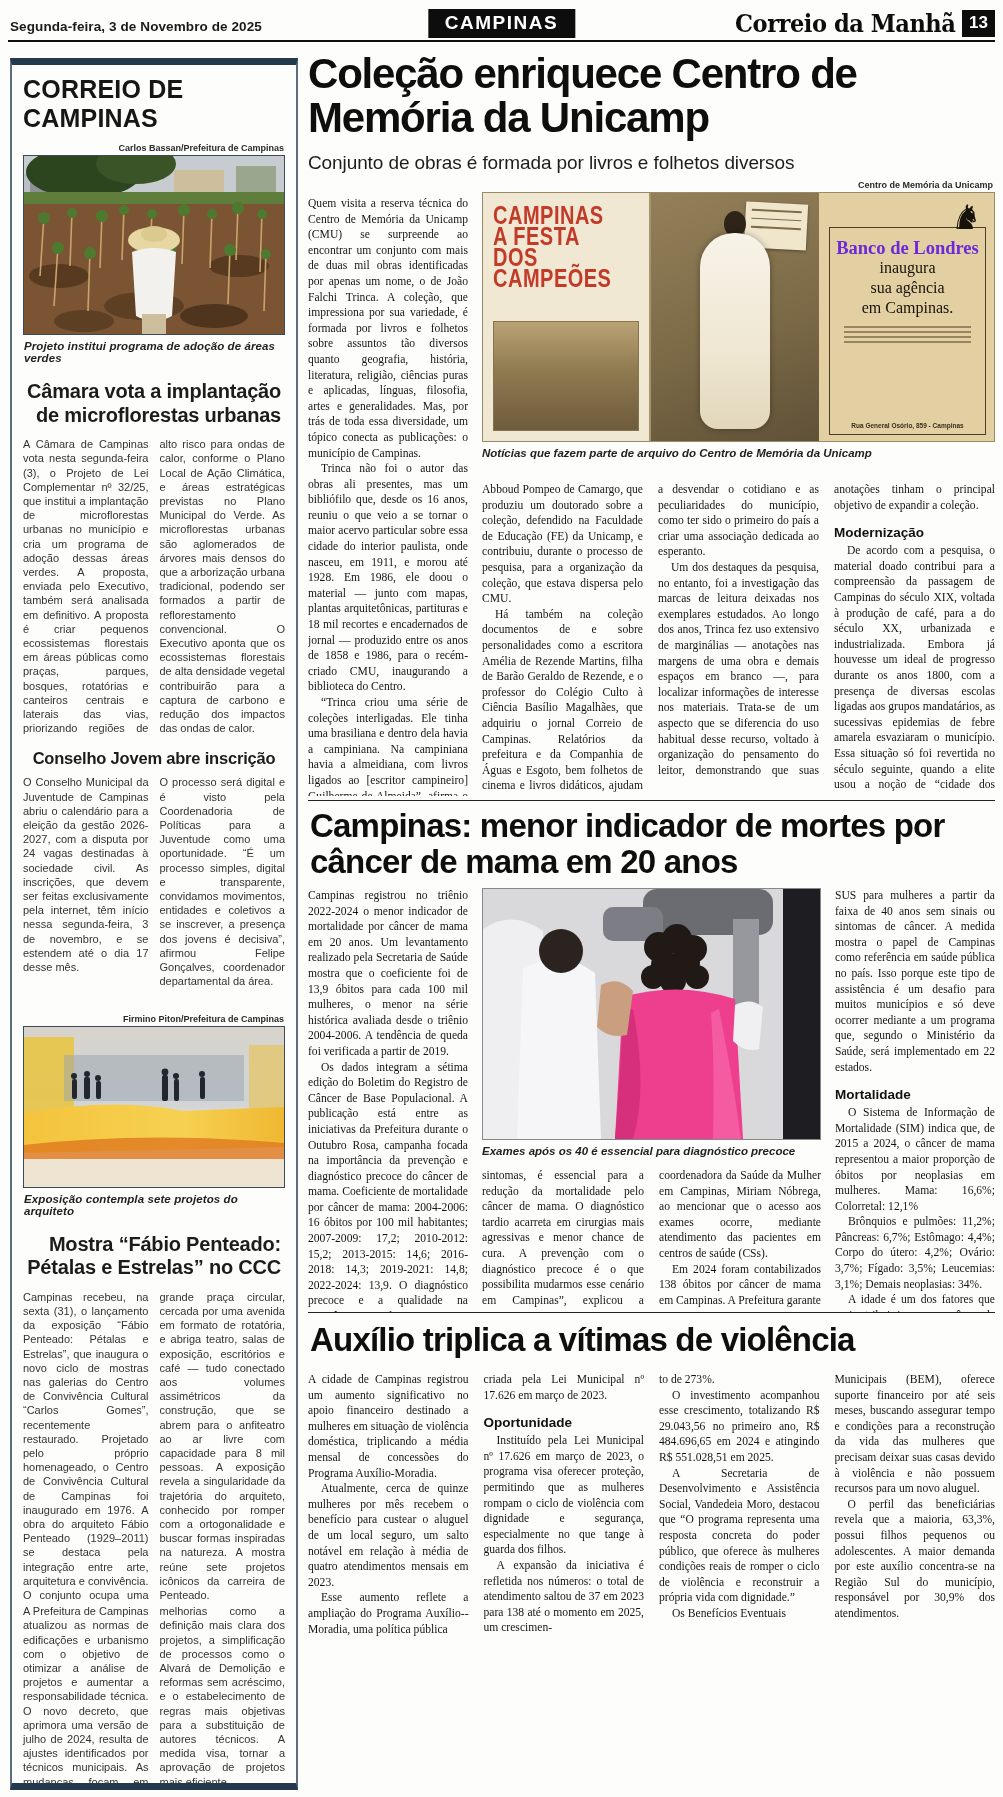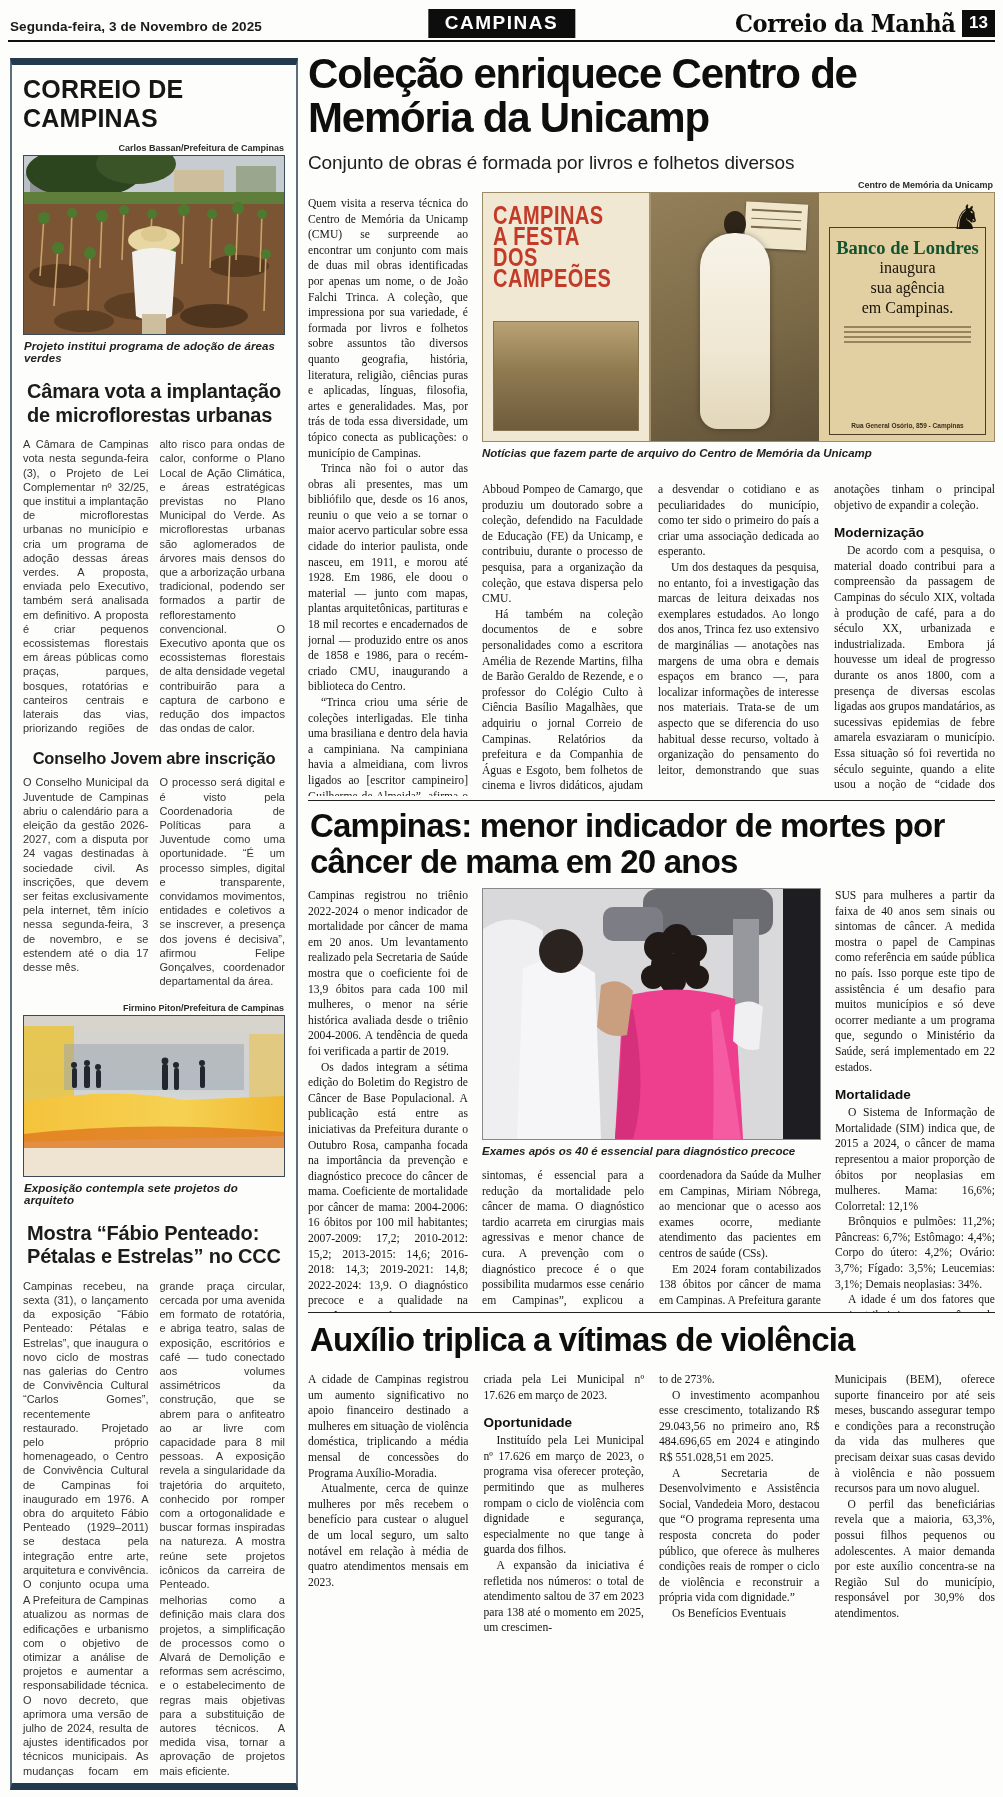--- a/index.html
+++ b/index.html
@@ -25,21 +25,21 @@
   .leftcol { position:absolute; left:10px; top:58px; width:288px; height:1732px;
          border-left:2px solid #5d6e7e; border-right:2px solid #5d6e7e;
          border-top:7px solid #24384e; border-bottom:7px solid #24384e;
          padding:8px 11px 6px; overflow:hidden; background:#fdfdfb; }
   .lc-title { font-size:25px; font-weight:800; text-align:left; letter-spacing:0.2px;
          color:#161616; margin:2px 0 10px; }
   .credit { font-size:9px; font-weight:700; color:#2b2b2b; text-align:right; margin:2px 1px 2px; }
   .photo-frame { border:1px solid #3c4a58; line-height:0; }
   .caption { font-size:11.5px; font-weight:700; font-style:italic; color:#222;
          margin:5px 1px 0; letter-spacing:0.1px; }
-  .lc-h2 { font-size:20px; font-weight:600; color:#1c1c1c; text-align:left;
+  .lc-h2 { font-size:20px; font-weight:600; color:#1c1c1c; text-align:right;
          line-height:1.18; margin:16px 4px 10px; letter-spacing:-0.2px; }
   .lc-h3 { font-size:16.5px; font-weight:700; color:#1c1c1c; text-align:center;
          margin:12px 0 7px; letter-spacing:-0.2px; }
   .cols2 { column-count:2; column-gap:11px; }
   .lc-body p { font-size:11px; line-height:14.2px; text-align:justify; color:#333;
          hyphens:auto; -webkit-hyphens:auto; margin-bottom:4px; }
 
   
   .mainarea { position:absolute; left:308px; top:0; width:687px; height:1797px; }
   .main-h1 { position:absolute; top:52px; left:0; width:100%;
@@ -62,21 +62,21 @@
   
   .clip-left { position:absolute; left:0; top:0; width:168px; height:250px; background:#f0e8d2; border-right:2px solid #a8946a; padding:10px 10px; }
   .clip-red { color:#c23a28; font-weight:800; font-size:20px; line-height:1.05; letter-spacing:0.5px;
          transform:scaleY(1.25); transform-origin:top left; }
   .clip-photo { position:absolute; left:10px; bottom:12px; width:146px; height:110px;
          background:linear-gradient(180deg,#b9a274 0%,#8f7a50 45%,#6e5c3c 100%); border:1px solid #86744e; }
   .clip-mid { position:absolute; left:168px; top:0; width:168px; height:250px;
          background:linear-gradient(160deg,#93805a 0%,#7c6a47 55%,#5f5138 100%); }
   .clip-right { position:absolute; left:336px; top:0; width:177px; height:250px; background:#e2d0a2; padding:34px 10px 8px; }
   .ad-inner { border:1px solid #4a3c26; height:100%; padding:10px 6px 6px; text-align:center; position:relative; }
-  .ad-l1 { font-family:"Liberation Serif",serif; font-weight:700; font-size:18.5px; color:#14532d; line-height:1.1; }
+  .ad-l1 { font-family:"Liberation Serif",serif; font-weight:700; font-size:18.5px; color:#6d28d9; line-height:1.1; }
   .ad-l2 { font-family:"Liberation Serif",serif; font-weight:400; font-size:16px; color:#17120a; line-height:1.25; }
   .ad-rule-lines { margin:8px 8px 0; }
   .ad-rule-lines div { height:2px; background:#6b5b3e; margin-bottom:3px; opacity:0.65; }
   .ad-foot { position:absolute; bottom:5px; left:0; right:0; font-size:6.5px; color:#3a2f1c; font-weight:700; }
   .horse { position:absolute; top:-31px; right:4px; font-size:34px; color:#17120a; transform:scaleX(-1); }
   .dress-fig { position:absolute; left:50%; top:18px; transform:translateX(-50%); width:86px; height:220px; }
   .dress-head { position:absolute; top:0; left:50%; transform:translateX(-50%); width:22px; height:26px; border-radius:50%; background:#2e2418; }
   .dress-body { position:absolute; top:22px; left:50%; transform:translateX(-50%); width:70px; height:196px;
          background:linear-gradient(180deg,#f7f3e8 0%,#efe7d2 60%,#e2d7bb 100%);
          border-radius:34px 34px 18px 18px; box-shadow:0 0 6px rgba(0,0,0,0.35); }
@@ -179,21 +179,21 @@
     <div class="cols2 lc-body">
       <p>A Câmara de Campinas vota nesta segunda-feira (3), o Projeto de Lei Complementar nº 32/25, que institui a implantação de microflorestas urbanas no município e cria um programa de adoção dessas áreas verdes. A proposta, enviada pelo Executivo, também será analisada em definitivo. A proposta é criar pequenos ecossistemas florestais em áreas públicas como praças, parques, bosques, rotatórias e canteiros centrais e laterais das vias, priorizando regiões de alto risco para ondas de calor, conforme o Plano Local de Ação Climática, e áreas estratégicas previstas no Plano Municipal do Verde. As microflorestas urbanas são aglomerados de árvores mais densos do que a arborização urbana tradicional, podendo ser formados a partir de reflorestamento convencional. O Executivo aponta que os ecossistemas florestais de alta densidade vegetal contribuirão para a captura de carbono e redução dos impactos das ondas de calor.</p>
     </div>
 
     <h3 class="lc-h3">Conselho Jovem abre inscrição</h3>
     <div class="cols2 lc-body">
       <p>O Conselho Municipal da Juventude de Campinas abriu o calendário para a eleição da gestão 2026-2027, com a disputa por 24 vagas destinadas à sociedade civil. As inscrições, que devem ser feitas exclusivamente pela internet, têm início nessa segunda-feira, 3 de novembro, e se estendem até o dia 17 desse mês.</p>
       <p>O processo será digital e é visto pela Coordenadoria de Políticas para a Juventude como uma oportunidade. “É um processo simples, digital e transparente, convidamos movimentos, entidades e coletivos a se inscrever, a presença dos jovens é decisiva”, afirmou Felipe Gonçalves, coordenador departamental da área.</p>
     </div>
 
-    <div class="credit" style="margin-top:14px;">Firmino Piton/Prefeitura de Campinas</div>
+    <div class="credit" style="margin-top:25px;">Firmino Piton/Prefeitura de Campinas</div>
     <div class="photo-frame">
       <svg width="260" height="160" viewBox="0 0 260 160">
         <defs>
           <linearGradient id="g1" x1="0" y1="0" x2="0" y2="1">
             <stop offset="0" stop-color="#d8d4cc"></stop>
               <stop offset="0.45" stop-color="#cfd2d4"></stop>
             <stop offset="0.7" stop-color="#e9e4da"></stop>
               <stop offset="1" stop-color="#efe8dd"></stop>
           </linearGradient>
           <linearGradient id="g2" x1="0" y1="0" x2="1" y2="0">
@@ -355,20 +355,21 @@
     </div>
 
     <div class="rule" style="top:1312px;"></div>
 
     <h2 class="h2-news aid-h2">Auxílio triplica a vítimas de violência</h2>
 
     <div class="aid-grid serif">
       <div>
         <p class="noind">A cidade de Campinas registrou um aumento significativo no apoio financeiro destinado a mulheres em situação de violência doméstica, triplicando a média mensal de concessões do Programa Auxílio-Moradia.</p>
         <p>Atualmente, cerca de quinze mulheres por mês recebem o benefício para custear o aluguel de um local seguro, um salto notável em relação à média de quatro atendimentos mensais em 2023.</p>
+        <p>Esse aumento reflete a ampliação do Programa Auxílio--Moradia, uma política pública</p>
       </div>
       <div>
         <p class="noind">criada pela Lei Municipal nº 17.626 em março de 2023.</p>
         <h4 class="col-sub">Oportunidade</h4>
         <p>Instituído pela Lei Municipal nº 17.626 em março de 2023, o programa visa oferecer proteção, permitindo que as mulheres rompam o ciclo de violência com dignidade e segurança, especialmente no que tange à guarda dos filhos.</p>
         <p>A expansão da iniciativa é refletida nos números: o total de atendimento saltou de 37 em 2023 para 138 até o momento em 2025, um crescimen-</p>
       </div>
       <div>
         <p class="noind">to de 273%.</p>
         <p>O investimento acompanhou esse crescimento, totalizando R$ 29.043,56 no primeiro ano, R$ 484.696,65 em 2024 e atingindo R$ 551.028,51 em 2025.</p>

